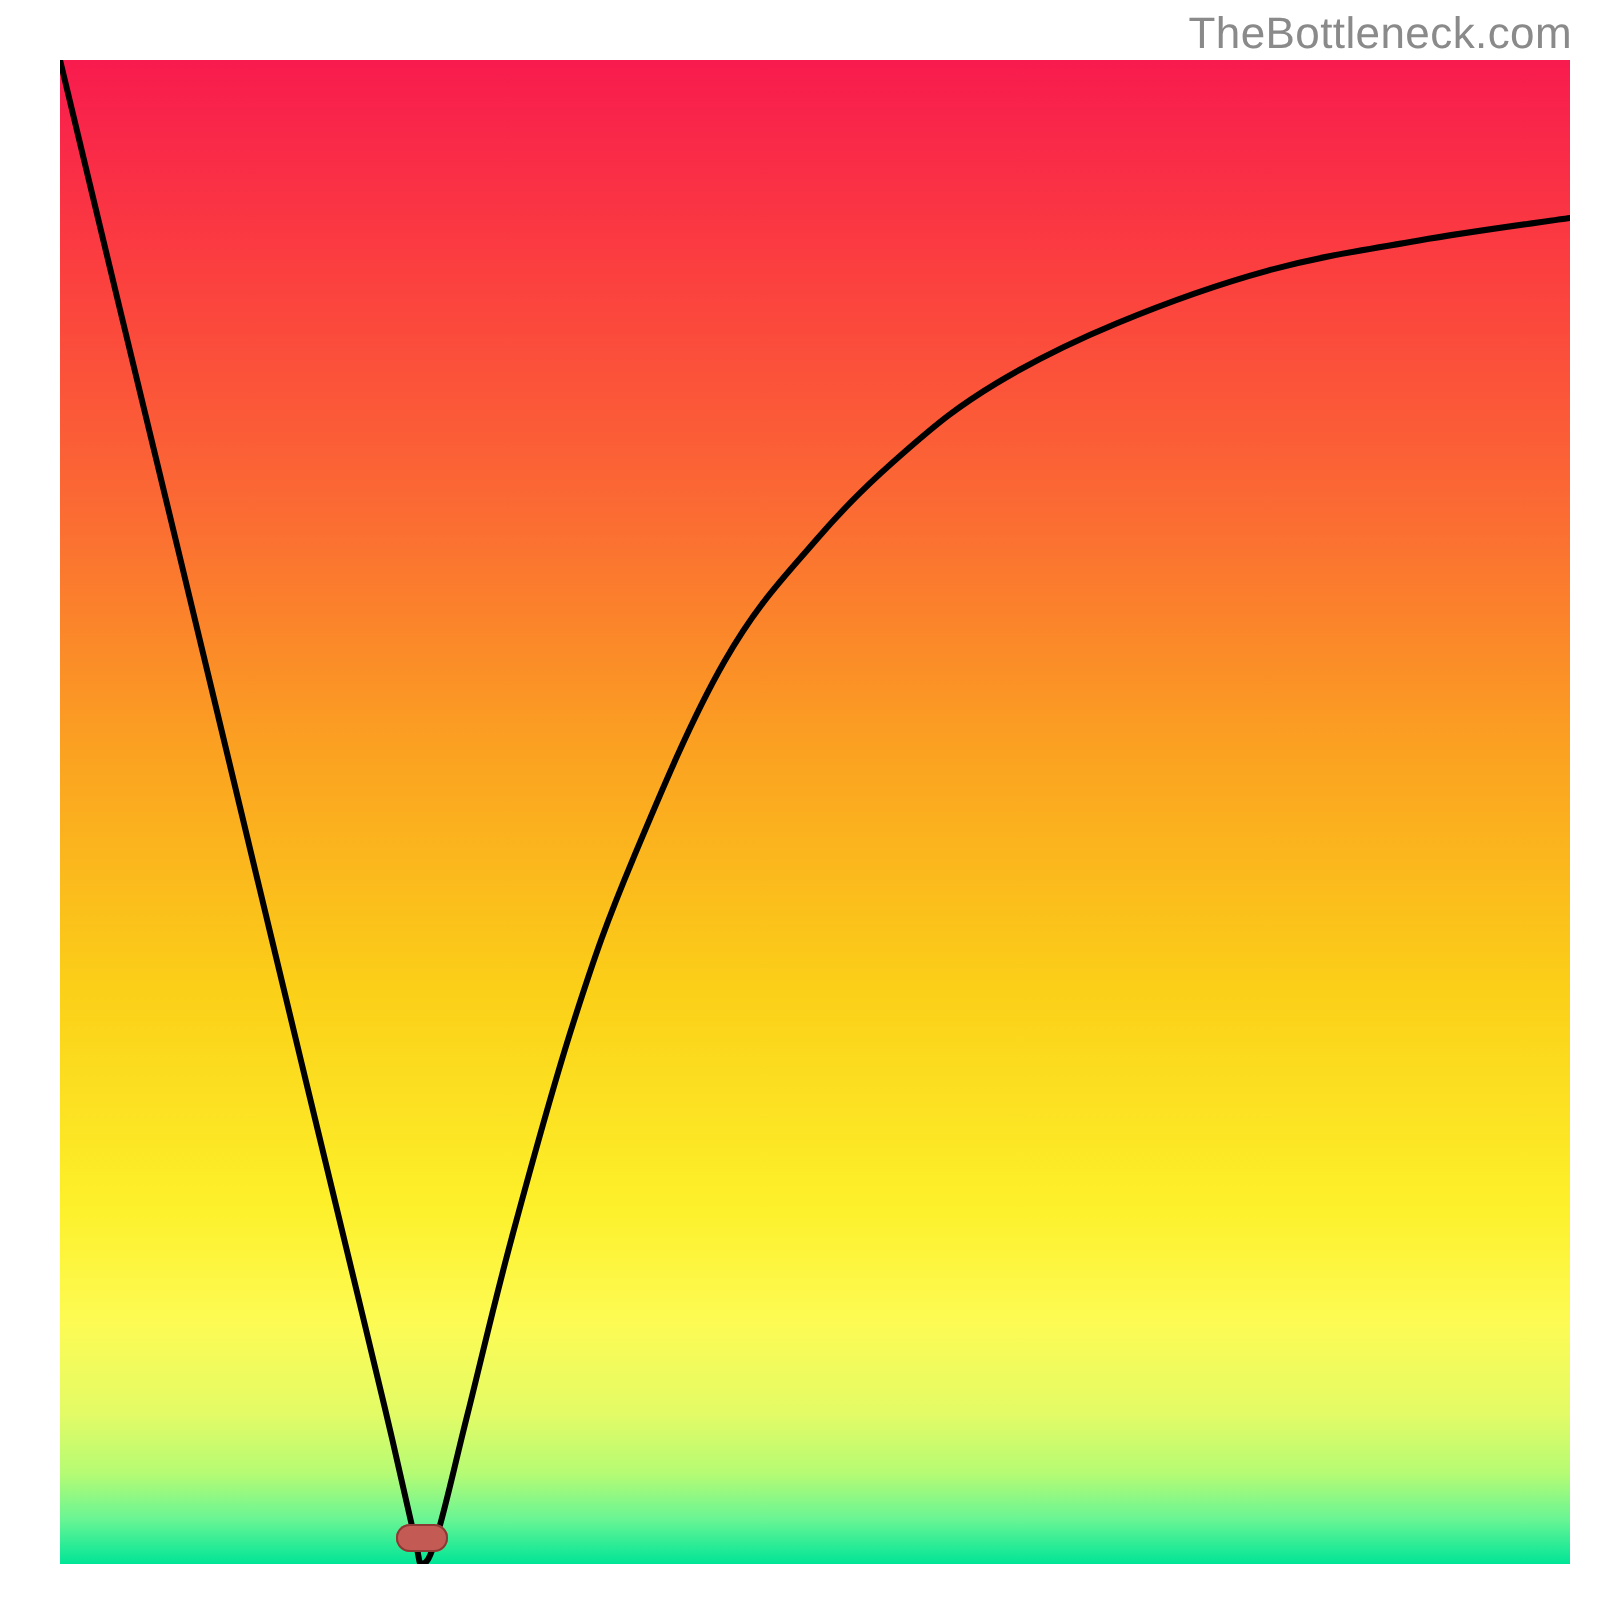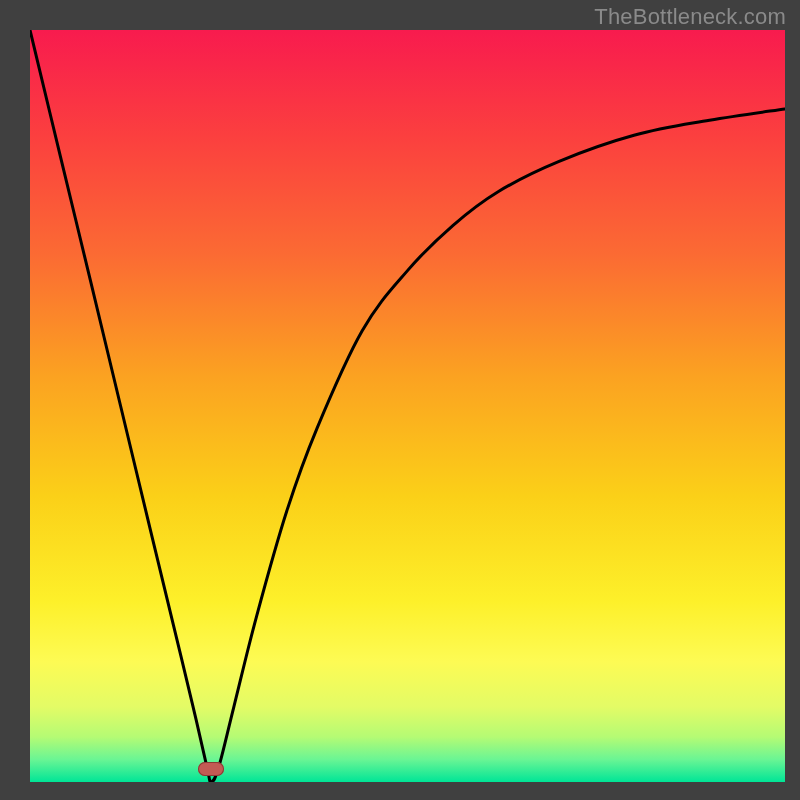--- a/index.html
+++ b/index.html
@@ -8,21 +8,21 @@
     width: 800px;
     height: 800px;
     background: #000;
     overflow: hidden;
     font-family: Arial, Helvetica, sans-serif;
   }
   .stage {
     position: relative;
     width: 800px;
     height: 800px;
-    background: #404040;
+    background: #ffffff;
   }
   .watermark {
     position: absolute;
     top: 4px;
     right: 14px;
     color: #8a8a8a;
     font-size: 22px;
     font-weight: 400;
     letter-spacing: 0.2px;
     z-index: 20;

